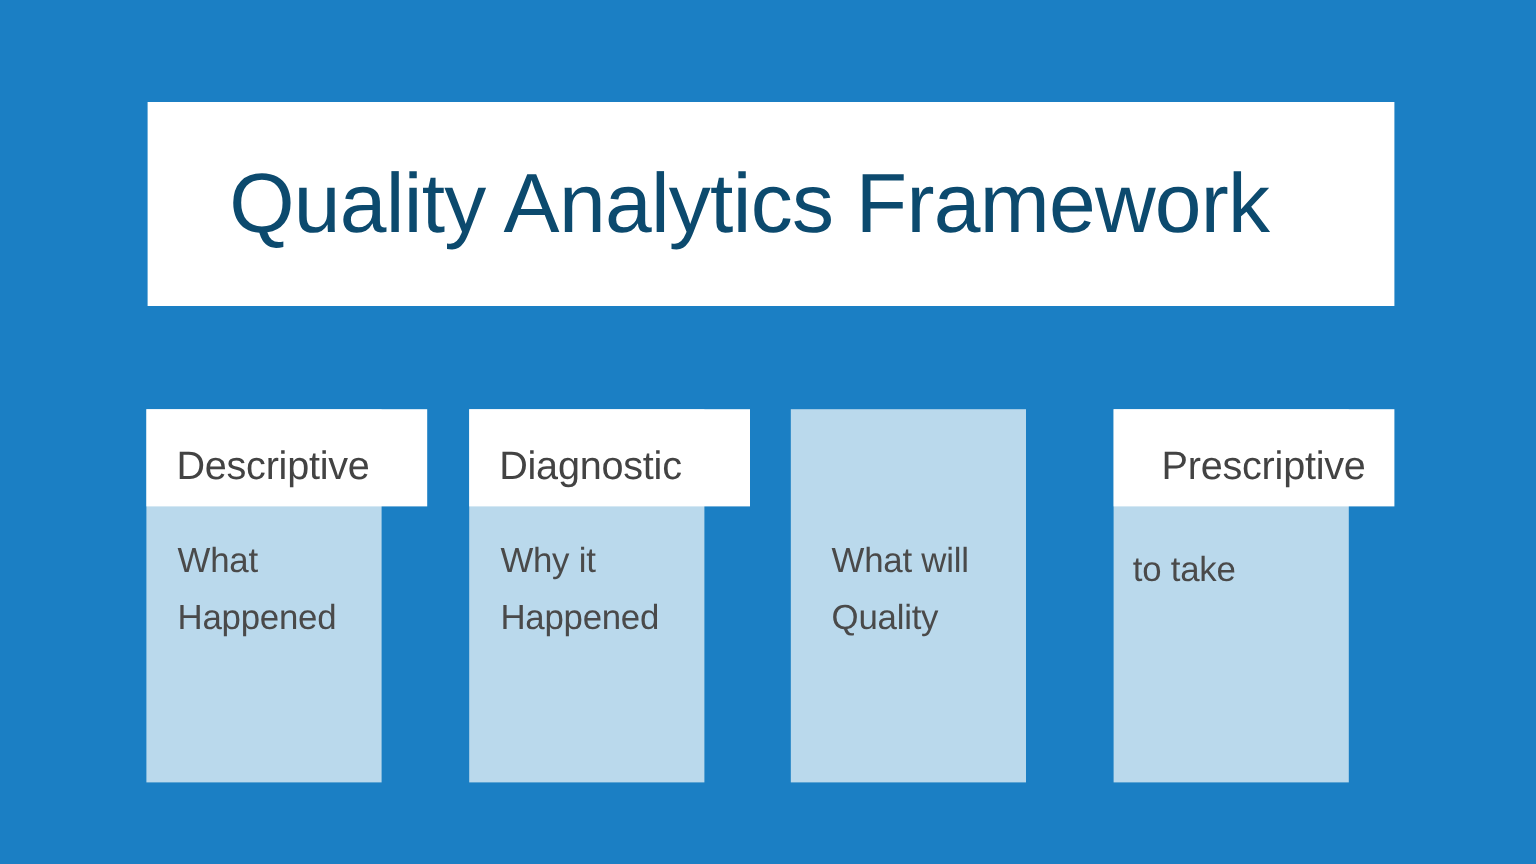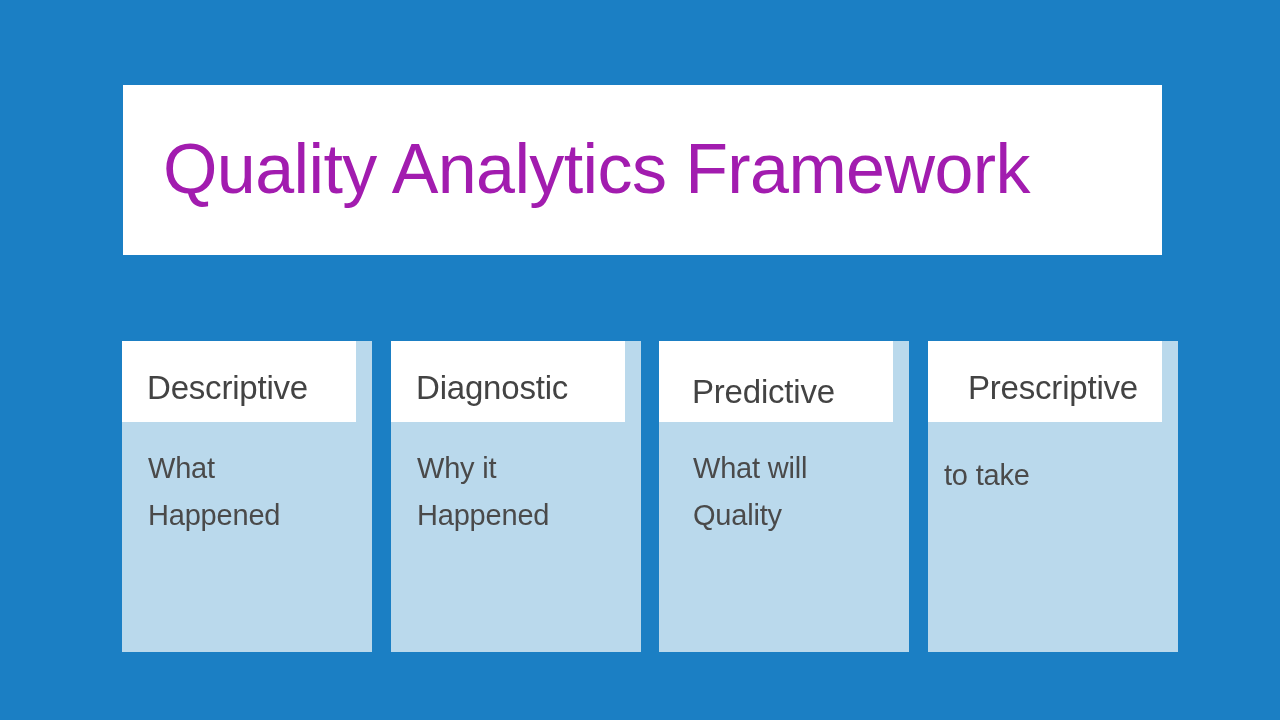--- a/index.html
+++ b/index.html
@@ -28,40 +28,40 @@
     position: absolute;
     left: 123px;
     top: 85px;
     width: 1039px;
     height: 170px;
     background: #ffffff;
     display: flex;
     align-items: center;
   }
   .title-text {
-    margin-left: 40px;
+    margin-left: 68px;
     font-size: 70px;
     line-height: 1.05;
     font-weight: 400;
-    color: #a21caf;
+    color: #0c4a6e;
     letter-spacing: -0.6px;
     white-space: nowrap;
   }
   
   .cards {
     position: absolute;
     left: 122px;
     top: 341px;
     width: 1040px;
     height: 311px;
   }
   .card {
     position: absolute;
     top: 0;
-    width: 250px;
+    width: 196px;
     height: 311px;
     background: #bad9ec;
   }
   .card-1 { left: 0px; }
   .card-2 { left: 269px; }
   .card-3 { left: 537px; }
   .card-4 { left: 806px; }
 
   .card-head {
     position: absolute;
@@ -127,23 +127,20 @@
       <div class="card-head">
         <div class="card-head-text">Diagnostic</div>
       </div>
       <div class="card-body-text">
         <span class="ln">Why it</span>
         <span class="ln">Happened</span>
       </div>
     </div>
 
     <div class="card card-3">
-      <div class="card-head">
-        <div class="card-head-text">Predictive</div>
-      </div>
       <div class="card-body-text">
         <span class="ln">What will</span>
         <span class="ln">Quality</span>
       </div>
     </div>
 
     <div class="card card-4">
       <div class="card-head">
         <div class="card-head-text">Prescriptive</div>
       </div>

